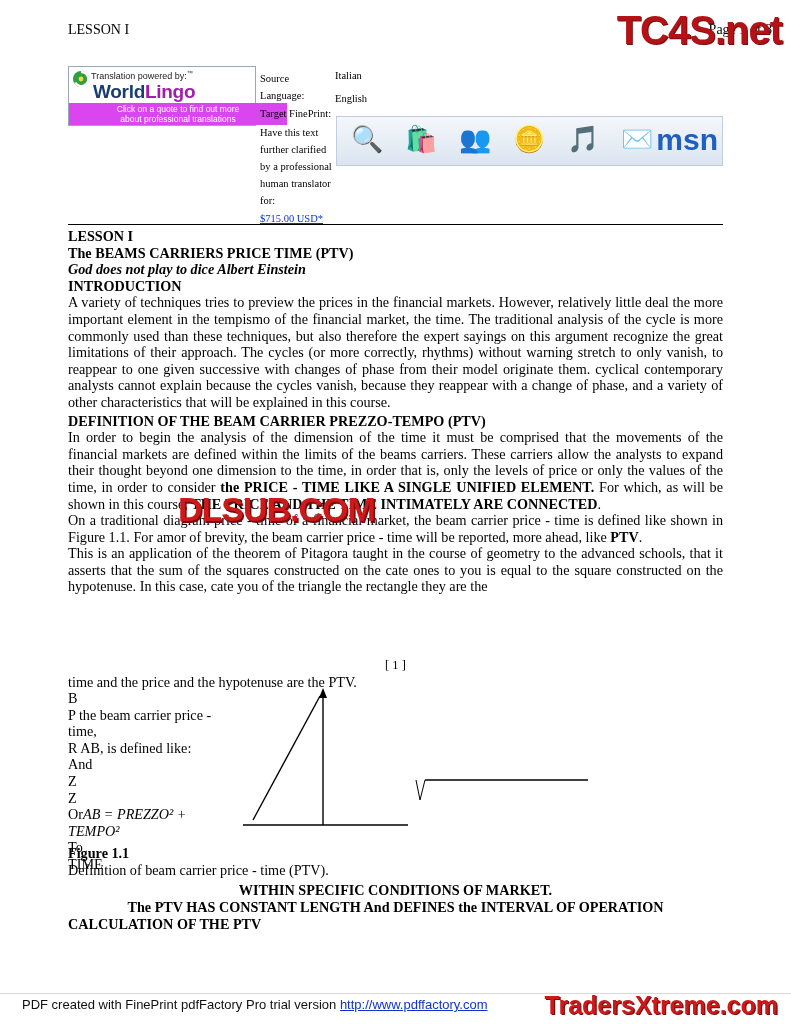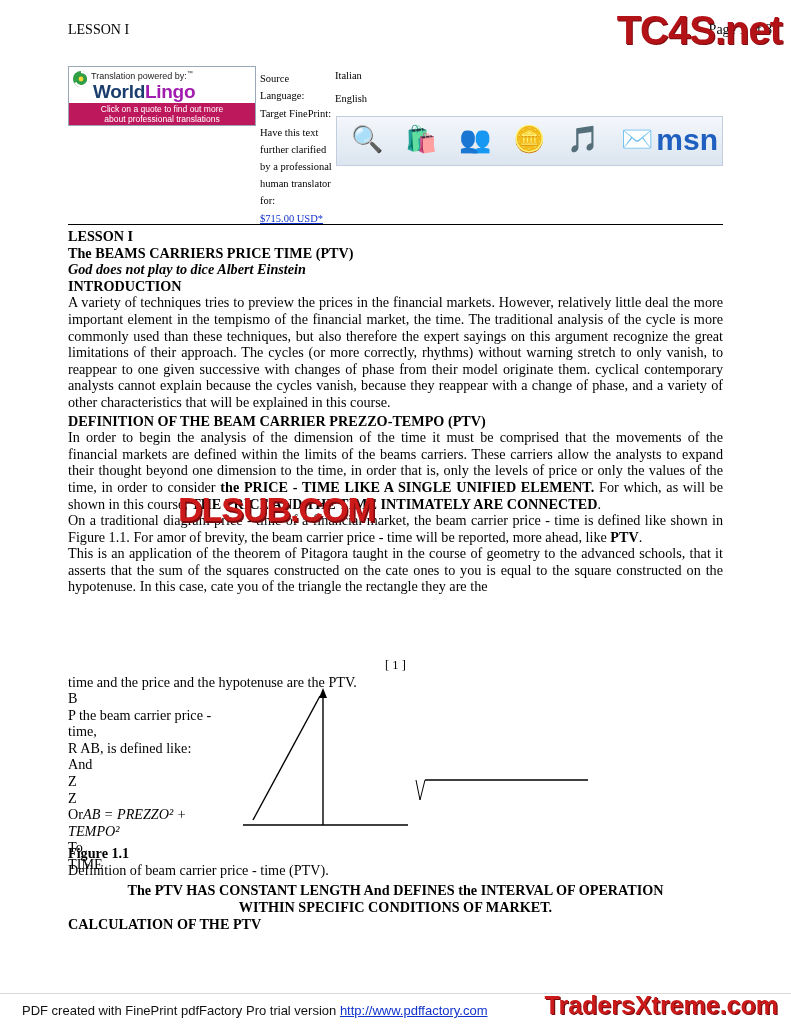--- a/index.html
+++ b/index.html
@@ -50,22 +50,22 @@
     position:absolute;left:3px;top:2px;width:18px;height:20px;
   }
   .wl-name{
     position:absolute;left:24px;top:14px;
     font-family:"Liberation Sans",sans-serif;
     font-weight:bold;font-size:19px;color:#1b3e6f;
     letter-spacing:-.3px;
   }
   .wl-name .lingo{color:#a21caf;}
   .wl-blue{
-    position:absolute;left:0;bottom:0;width:186px;height:22px;
-    background:#be185d;color:#fff;
+    position:absolute;left:0;bottom:0;width:218px;height:22px;
+    background:#d946ef;color:#fff;
     font-family:"Liberation Sans",sans-serif;
     font-size:8.5px;line-height:10px;text-align:center;
     padding-top:1px;box-sizing:border-box;
   }
   .wl-meta{
     position:absolute;left:192px;top:4px;width:72px;
     font-size:10.5px;line-height:17px;
     font-family:"Liberation Serif",serif;
   }
   .wl-meta div{margin-bottom:1px;}
@@ -123,21 +123,21 @@
   .foot-url{
     position:absolute;left:78px;bottom:42px;
     font-size:11.5px;font-family:"Liberation Serif",serif;
     color:#000;
   }
   .foot-bar{
     position:absolute;left:0;bottom:0;width:791px;height:30px;
     background:#fff;border-top:1px solid #d8d8d8;
   }
   .foot-pdf{
-    position:absolute;left:22px;bottom:6px;
+    position:absolute;left:22px;bottom:12px;
     font-family:"Liberation Sans",sans-serif;
     font-size:13px;color:#111;
   }
   .foot-link{color:#1133cc;text-decoration:underline;}
   .watermark-bot{
     position:absolute;right:56px;bottom:4px;
     font-family:"Liberation Sans",sans-serif;
     font-weight:bold;font-size:25px;color:#cc1a1a;
     text-shadow:1.2px 1.2px 0 #7a0b0e;
     white-space:nowrap;
@@ -235,22 +235,22 @@
       <line x1="348" y1="100" x2="352" y2="120" stroke="#000" stroke-width="1"></line>
       <line x1="352" y1="120" x2="357" y2="100" stroke="#000" stroke-width="1"></line>
       <line x1="357" y1="100" x2="520" y2="100" stroke="#000" stroke-width="1.3"></line>
     </svg>
   </div>
 
   <div style="position:absolute;left:68px;top:845px;font-size:14.2px;font-weight:bold;">Figure 1.1</div>
   <div style="position:absolute;left:68px;top:862px;font-size:14.2px;">Definition of beam carrier price - time (PTV).</div>
 
   <div style="position:absolute;left:68px;top:882px;width:655px;font-size:14.2px;line-height:16.6px;font-weight:bold;text-align:center;">
+    <div>WITHIN SPECIFIC CONDITIONS OF MARKET.</div>
     <div>The PTV HAS CONSTANT LENGTH And DEFINES the INTERVAL OF OPERATION</div>
-    <div>WITHIN SPECIFIC CONDITIONS OF MARKET.</div>
   </div>
 
   <div style="position:absolute;left:68px;top:916px;font-size:14.2px;font-weight:bold;">CALCULATION OF THE PTV</div>
 
   <div class="foot-bar"></div>
   <div class="foot-pdf">
     <span>PDF created with FinePrint pdfFactory Pro trial version </span><span class="foot-link">http://www.pdffactory.com</span>
   </div>
   <div class="watermark-bot">TradersXtreme.com</div>
 

